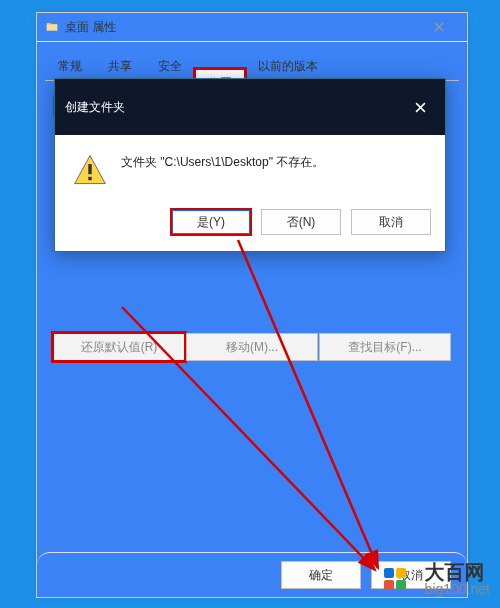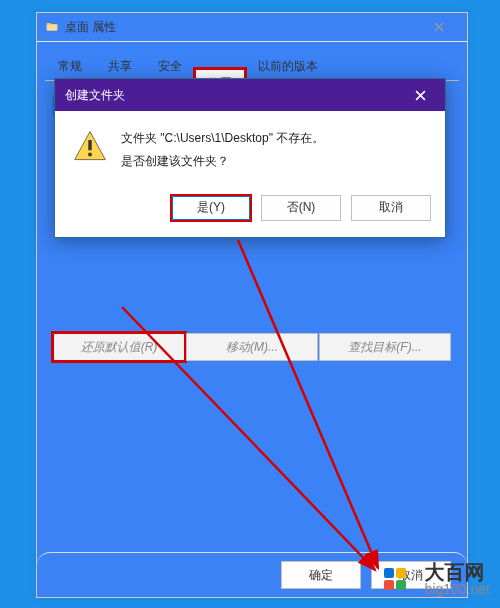--- a/index.html
+++ b/index.html
@@ -8,27 +8,27 @@
   .title-bar .folder-icon{width:14px;height:14px;margin-right:6px;}
   .title-bar .spacer{flex:1;}
   .title-bar .win-close{width:40px;height:28px;display:flex;align-items:center;justify-content:center;color:#999;cursor:pointer;}
   .tabs{display:flex;align-items:flex-end;padding:8px 8px 0 8px;height:30px;}
   .tab{padding:5px 12px;border:1px solid transparent;border-bottom:none;color:#333;cursor:pointer;}
   .tab.active{border:1px solid #bbb;border-bottom:1px solid #fff;background:#fff;position:relative;top:18px;}
   .tab.hi{outline:3px solid #d40000;outline-offset:-1px;}
   .tab-strip-line{border-bottom:1px solid #bbb;margin:0 8px;}
   .content{position:relative;padding:10px 16px;height:calc(100% - 28px - 38px - 1px - 44px);}
   .folder-pill{margin-top:4px;width:40px;height:22px;background:#0078d7;border-radius:2px;}
-  .action-row{position:absolute;left:16px;right:16px;top:252px;display:flex;gap:1px;font-style:italic;}
+  .action-row{position:absolute;left:16px;right:16px;top:252px;display:flex;gap:1px;}
   .btn{flex:1;height:26px;border:1px solid #c0c0c0;background:#f3f3f3;color:#888;display:flex;align-items:center;justify-content:center;cursor:pointer;}
   .btn.hi{outline:3px solid #d40000;outline-offset:-1px;}
   .bottom-bar{position:absolute;left:0;right:0;bottom:0;height:44px;border-top:1px solid #ddd;display:flex;align-items:center;justify-content:flex-end;gap:10px;padding:0 16px;border-radius:13px;}
   .bottom-bar .btn{flex:none;width:78px;color:#333;background:#fdfdfd;}
   .dialog{position:absolute;left:54px;top:78px;width:390px;background:#fff;border:1px solid #2a6d8f;box-shadow:0 4px 18px rgba(0,0,0,.35);}
-  .dialog .dlg-title{height:32px;background:#4c1d95;color:#fff;display:flex;align-items:center;padding:0 10px;}
+  .dialog .dlg-title{height:32px;background:#0f172a;color:#fff;display:flex;align-items:center;padding:12px 10px;}
   .dialog .dlg-title .spacer{flex:1;}
   .dialog .dlg-close{width:30px;height:32px;display:flex;align-items:center;justify-content:center;color:#fff;cursor:pointer;}
   .dialog .dlg-body{padding:16px 18px 12px 18px;display:flex;gap:14px;}
   .warn-icon{width:34px;height:34px;flex:none;margin-top:2px;}
   .dlg-text{color:#222;line-height:1.9;}
   .dlg-buttons{display:flex;justify-content:flex-end;gap:10px;padding:10px 14px 16px 14px;margin-left:12px;}
   .dlg-buttons .btn{flex:none;width:78px;height:24px;color:#333;background:#fdfdfd;}
   .dlg-buttons .btn.primary{outline:2px solid #d40000;outline-offset:-1px;border:1px solid #0078d7;box-shadow:inset 0 0 0 1px #0078d7;}
   .annot{position:absolute;pointer-events:none;}
   .watermark{position:absolute;right:10px;bottom:12px;display:flex;align-items:center;gap:18px;}
@@ -90,21 +90,20 @@
     </div>
   </div>
   <div class="dlg-body">
     <svg class="warn-icon" viewBox="0 0 40 40">
       <path fill="#ffd54a" stroke="#555" stroke-width="1" d="M20 3 L38 36 H2 Z"></path>
       <rect x="18" y="13" width="4" height="12" fill="#333"></rect>
       <rect x="18" y="28" width="4" height="4" fill="#333"></rect>
     </svg>
     <div class="dlg-text">
       <div>文件夹 "C:\Users\1\Desktop" 不存在。</div>
-      <div>是否创建该文件夹？</div>
     </div>
   </div>
   <div class="dlg-buttons">
     <div class="btn primary">是(Y)</div>
     <div class="btn">否(N)</div>
     <div class="btn">取消</div>
   </div>
 </div>
 
 <svg class="annot" style="left:0;top:0;width:500px;height:608px;">

